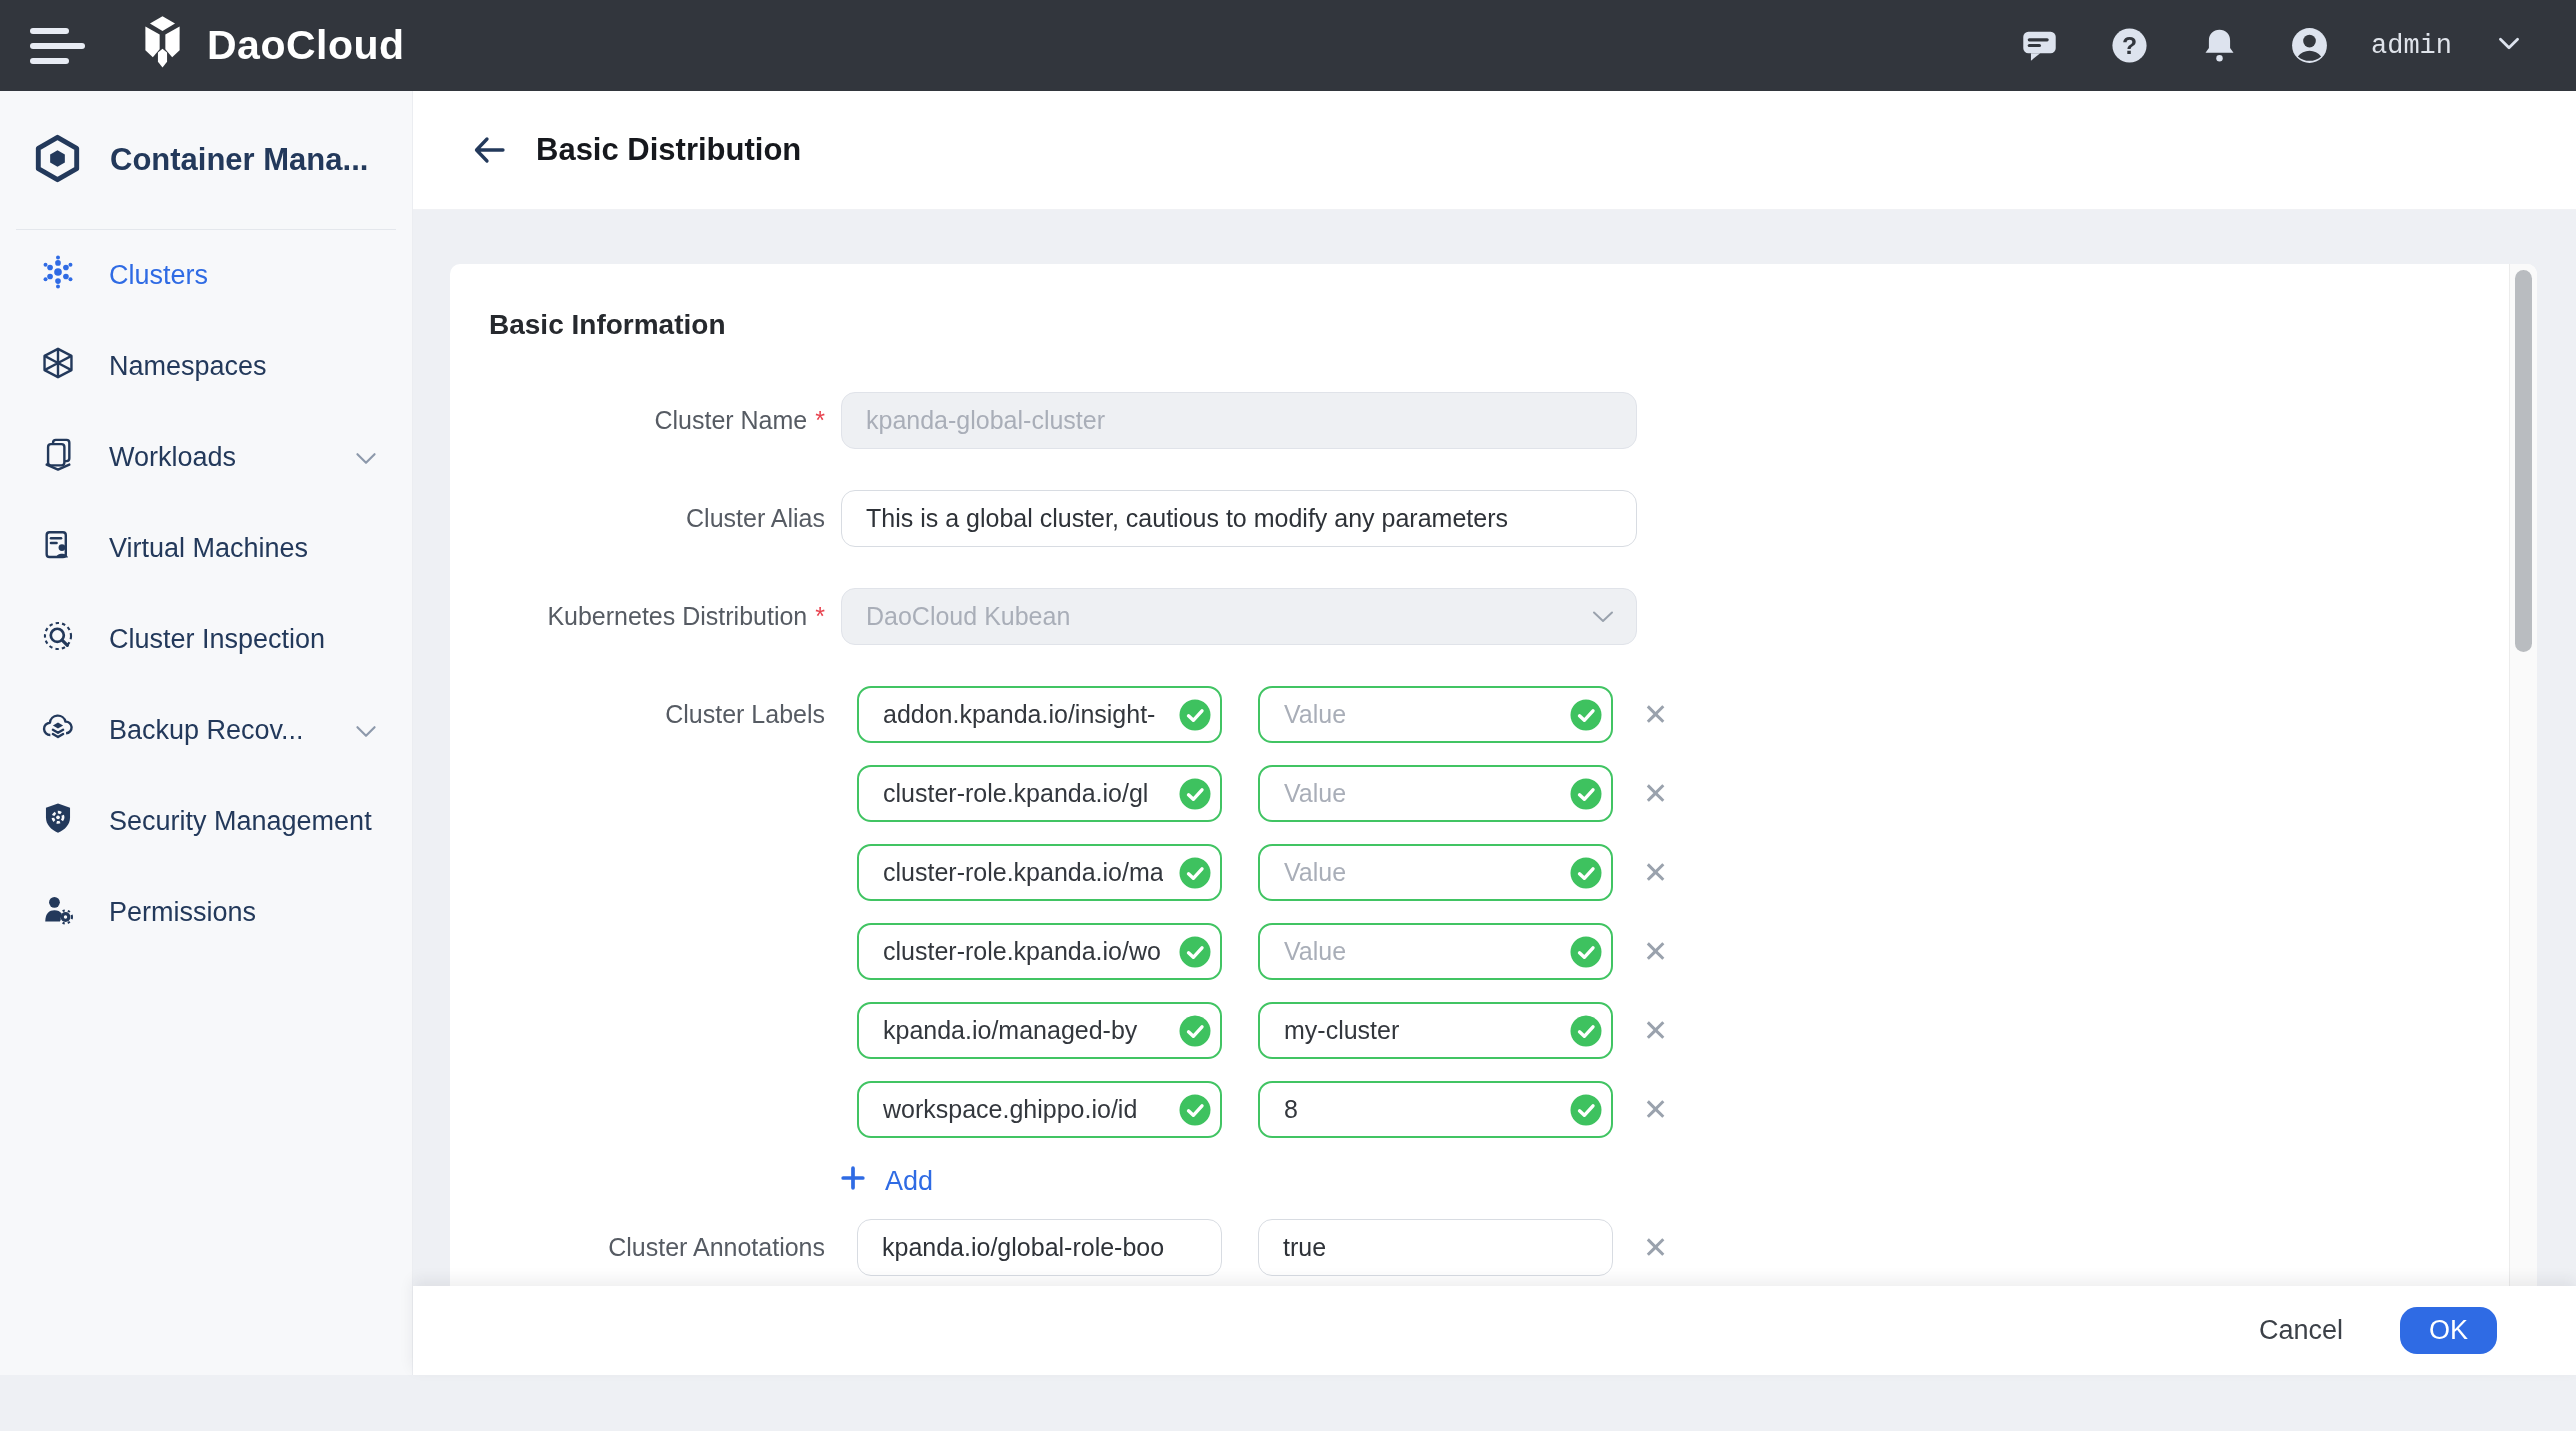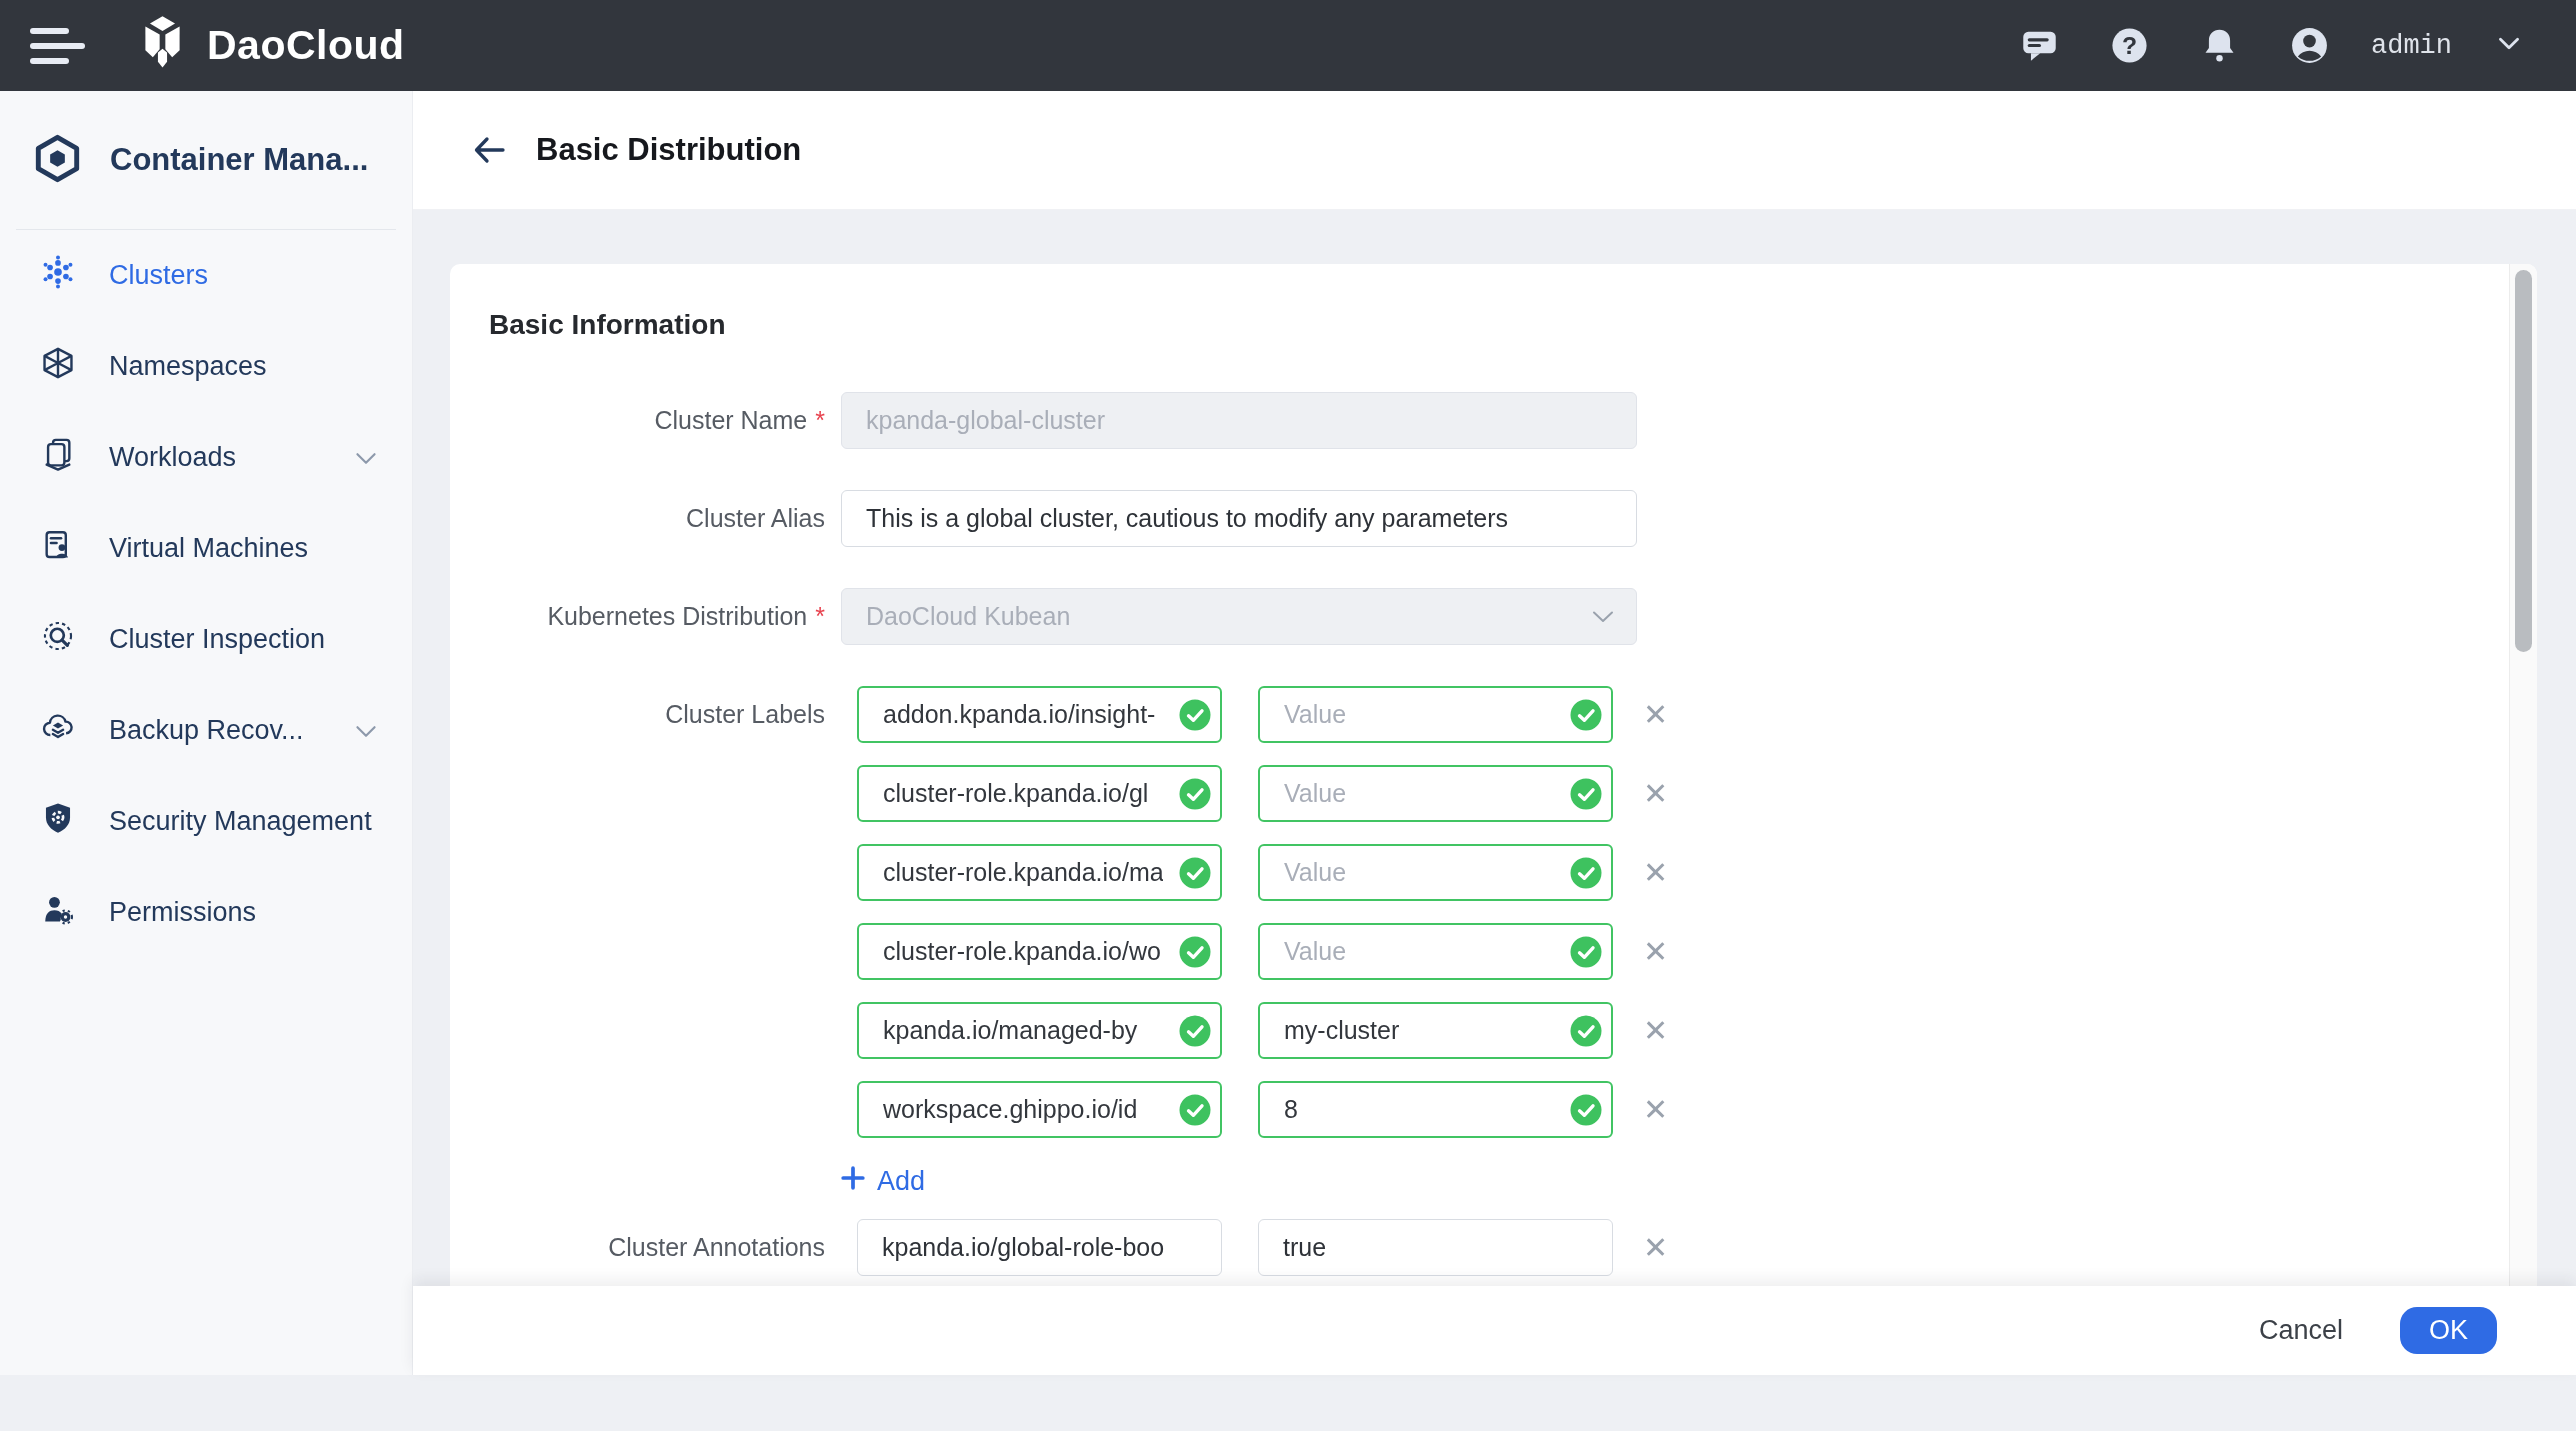--- a/index.html
+++ b/index.html
@@ -46,39 +46,39 @@
   .section-title { font-size:28px; font-weight:600; color:#26292e; }
 
   .form { margin-top:51px; }
   .frow { display:flex; margin-bottom:41px; }
   .frow.tight { margin-bottom:0; }
   .lbl { width:352px; flex-shrink:0; text-align:right; padding-right:16px;
     font-size:25px; color:#565b63; line-height:57px; white-space:nowrap; }
   .req { color:#e8434f; margin-left:8px; }
 
   input { font-family:"Liberation Sans", sans-serif; outline:none; }
-  .inp { height:57px; border:1px solid #d8dce2; border-radius:6px; font-size:25px;
+  .inp { height:57px; border:1px solid #d8dce2; border-radius:14px; font-size:25px;
     padding:0 24px; color:#2e3238; background:#fff; }
   .inp.big { width:796px; }
   .inp:disabled { background:#eef0f3; color:#a9aeb8; border-color:#e0e3e9; }
   .inp::placeholder { color:#a9aeb8; }
   .select-wrap { position:relative; display:inline-block; }
   .select-wrap .sel-chevron { position:absolute; right:22px; top:22px; pointer-events:none; }
 
   .kv-row { display:flex; align-items:center; margin-bottom:22px; }
   .kv-field { position:relative;padding-left:16px; }
   .inp.key { width:365px; padding-right:57px; }
   .inp.val { width:355px; padding-right:57px; }
   .inp.green { border:2px solid #41c463; color:#33373d; }
   .badge { position:absolute; right:10px; top:12px; width:34px; height:34px; }
   .kv-gap { width:20px; flex-shrink:0; }
   .x-btn { margin-left:30px; color:#9aa2ad; font-size:30px; cursor:pointer; line-height:1;
     background:none; border:none; font-family:"Liberation Sans", sans-serif; }
 
-  .add-link { display:flex; align-items:center; gap:12px; margin-top:22px; height:43px;
+  .add-link { display:flex; align-items:center; gap:20px; margin-top:22px; height:43px;
     color:#2f6be4; font-size:27px; cursor:pointer; width:max-content; }
   .annotations { margin-top:16px; }
 
   .sb-track { position:absolute; right:0; top:0; bottom:0; width:28px; background:#fafafa;
     border-left:1px solid #ececec; border-radius:0 10px 10px 0; }
   .sb-thumb { position:absolute; top:6px; left:5px; width:17px; height:382px;
     background:#b9bcc0; border-radius:9px; cursor:grab; }
 
   
   .footer { height:89px; background:#ffffff; box-shadow:0 -6px 14px rgba(35,40,50,.08);

